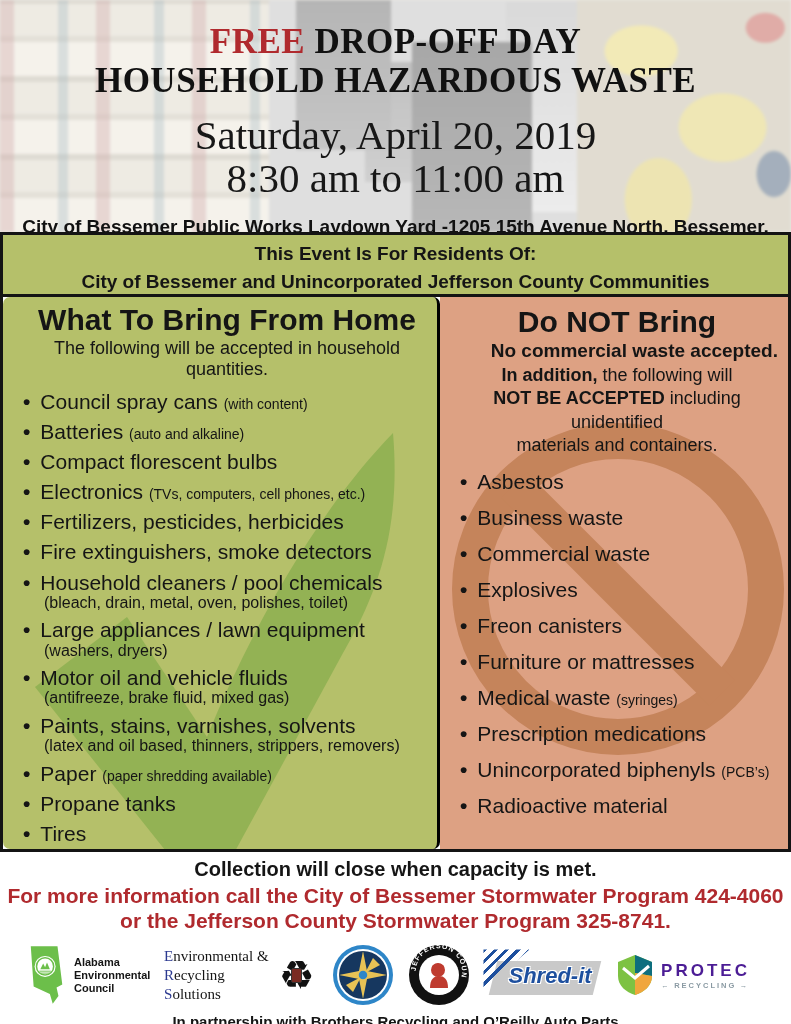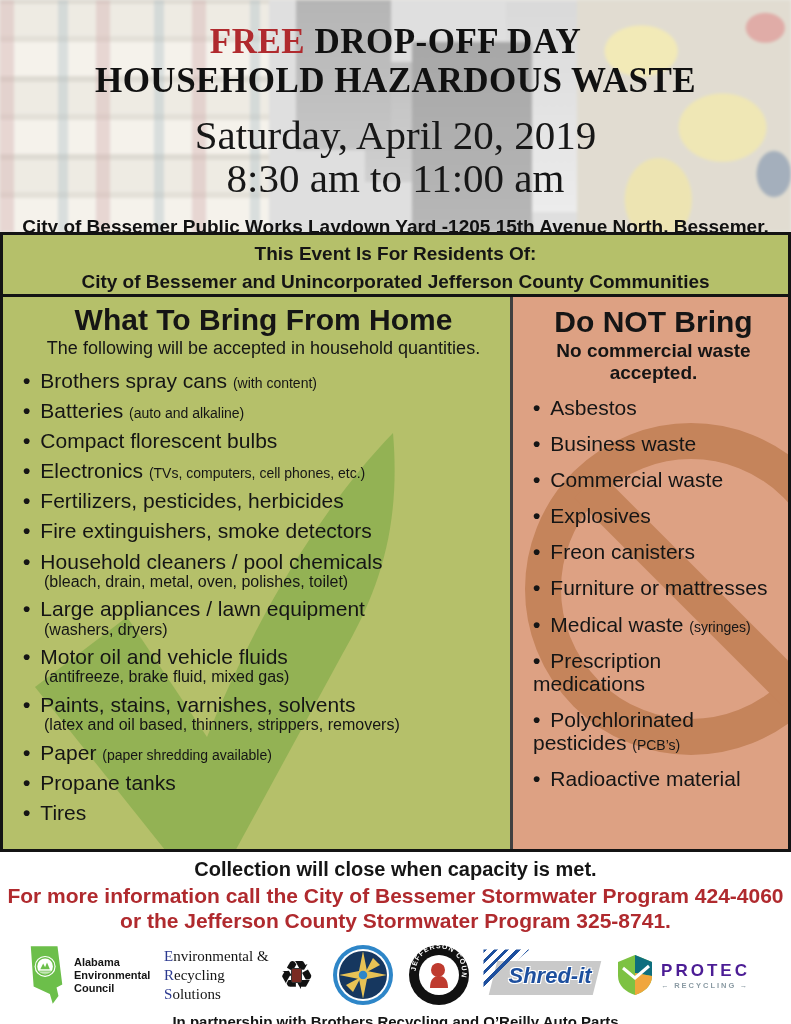--- a/index.html
+++ b/index.html
@@ -37,36 +37,36 @@
   .datetime{font-family:"Liberation Serif",serif;font-size:41px;line-height:1.05;color:#171717;margin-top:14px;}
   .address{font-size:19px;font-weight:bold;margin-top:16px;color:#111;}
 
   
   .band{width:100%;height:65px;background:var(--green);border-top:3px solid #141414;border-bottom:3px solid #141414;
     border-left:3px solid #141414;border-right:3px solid #141414;text-align:center;padding-top:5px;}
   .band p{font-size:19px;font-weight:bold;line-height:1.45;}
 
   
   .columns{display:flex;width:100%;height:555px;border-left:3px solid #141414;border-right:3px solid #141414;border-bottom:3px solid #141414;}
-  .col-left{position:relative;width:510px;height:100%;background:var(--green);border-right:3px solid #404040;padding:6px 6px 0 20px;overflow:hidden;}
+  .col-left{position:relative;width:437px;height:100%;background:var(--green);border-right:3px solid #000000;padding:6px 6px 0 20px;overflow:hidden;border-radius:7px;}
   .col-right{position:relative;flex:1;height:100%;background:var(--salmon);padding:8px 10px 16px 16px;overflow:hidden;}
   .col-graphic{position:absolute;z-index:0;pointer-events:none;}
   .col-content{position:relative;z-index:1;}
   .col-heading{font-size:30px;font-weight:bold;text-align:center;line-height:1.1;}
   .col-sub{font-size:18px;text-align:center;margin-top:2px;}
   ul.items{list-style:none;margin-top:10px;}
   ul.items li{font-size:21px;line-height:1.1;margin-bottom:7px;}
   ul.items li::before{content:"\2022";font-weight:bold;margin-right:10px;}
   .item-note{font-size:14px;}
   .item-sub{display:block;font-size:16px;line-height:1.05;margin-left:21px;margin-top:1px;margin-bottom:2px;}
   .col-right ul.items{margin-top:12px;padding-left:4px;}
   .col-right ul.items li{margin-bottom:13px;}
   .dnb-intro{text-align:center;font-size:18px;line-height:1.3;margin-top:2px;}
   .dnb-intro .b{font-weight:bold;}
-  .dnb-line1{font-size:19px;font-weight:bold;text-align:center;margin-top:2px;}
+  .dnb-line1{font-size:19px;font-weight:bold;text-align:right;margin-top:2px;}
 
   
   .footer{padding-top:6px;text-align:center;}
   .capacity{font-size:20px;font-weight:bold;}
   .info{font-size:21px;font-weight:bold;color:var(--red);line-height:1.2;margin-top:2px;}
   .partnership{font-size:15px;font-weight:bold;margin-top:2px;}
 
   .logos{display:flex;align-items:center;justify-content:space-between;padding:6px 41px 0 26px;height:78px;}
   .logo{display:flex;align-items:center;gap:6px;}
   
@@ -126,21 +126,21 @@
 
     <div class="col-left">
       <svg class="col-graphic" style="left:18px;top:118px;" width="410" height="440" viewBox="0 0 410 440">
         <path d="M14 272 L106 202 L186 322 C232 208 300 92 372 18 C380 112 358 176 322 238 L212 440 L148 440 Z" fill="#8fb052" opacity="0.9"></path>
       </svg>
       <div class="col-content">
         <div class="col-heading">What To Bring From Home</div>
         <div class="col-sub">The following will be accepted in household quantities.</div>
         <ul class="items">
 
-            <li><span class="item-text">Brothers spray cans</span> <span class="item-note">(with content)</span></li>
+            <li><span class="item-text">Council spray cans</span> <span class="item-note">(with content)</span></li>
 
             <li><span class="item-text">Batteries</span> <span class="item-note">(auto and alkaline)</span></li>
 
             <li><span class="item-text">Compact florescent bulbs</span> </li>
 
             <li><span class="item-text">Electronics</span> <span class="item-note">(TVs, computers, cell phones, etc.)</span></li>
 
             <li><span class="item-text">Fertilizers, pesticides, herbicides</span> </li>
 
             <li><span class="item-text">Fire extinguishers, smoke detectors</span> </li>
@@ -166,39 +166,44 @@
     <div class="col-right">
       <svg class="col-graphic" style="left:6px;top:120px;" width="345" height="345" viewBox="0 0 345 345">
         <g stroke="#c17f55" stroke-width="36" fill="none" opacity="0.85">
           <circle cx="172" cy="172" r="148"></circle>
           <line x1="68" y1="68" x2="276" y2="276"></line>
         </g>
       </svg>
       <div class="col-content">
         <div class="col-heading">Do NOT Bring</div>
         <div class="dnb-line1">No commercial waste accepted.</div>
+        <div class="dnb-intro">
+          <span class="b">In addition,</span><span> the following will</span><br>
+          <span class="b">NOT BE ACCEPTED</span><span> including unidentified</span><br>
+          <span>materials and containers.</span>
+        </div>
         <ul class="items">
 
             <li><span class="item-text">Asbestos</span> </li>
 
             <li><span class="item-text">Business waste</span> </li>
 
             <li><span class="item-text">Commercial waste</span> </li>
 
             <li><span class="item-text">Explosives</span> </li>
 
             <li><span class="item-text">Freon canisters</span> </li>
 
             <li><span class="item-text">Furniture or mattresses</span> </li>
 
             <li><span class="item-text">Medical waste</span> <span class="item-note">(syringes)</span></li>
 
             <li><span class="item-text">Prescription medications</span> </li>
 
-            <li><span class="item-text">Polychlorinated pesticides</span> <span class="item-note">(PCB’s)</span></li>
+            <li><span class="item-text">Unincorporated biphenyls</span> <span class="item-note">(PCB’s)</span></li>
 
             <li><span class="item-text">Radioactive material</span> </li>
           </ul>
       </div>
     </div>
   </div>
 
   <div class="footer">
     <div class="capacity">Collection will close when capacity is met.</div>
     <div class="info">

